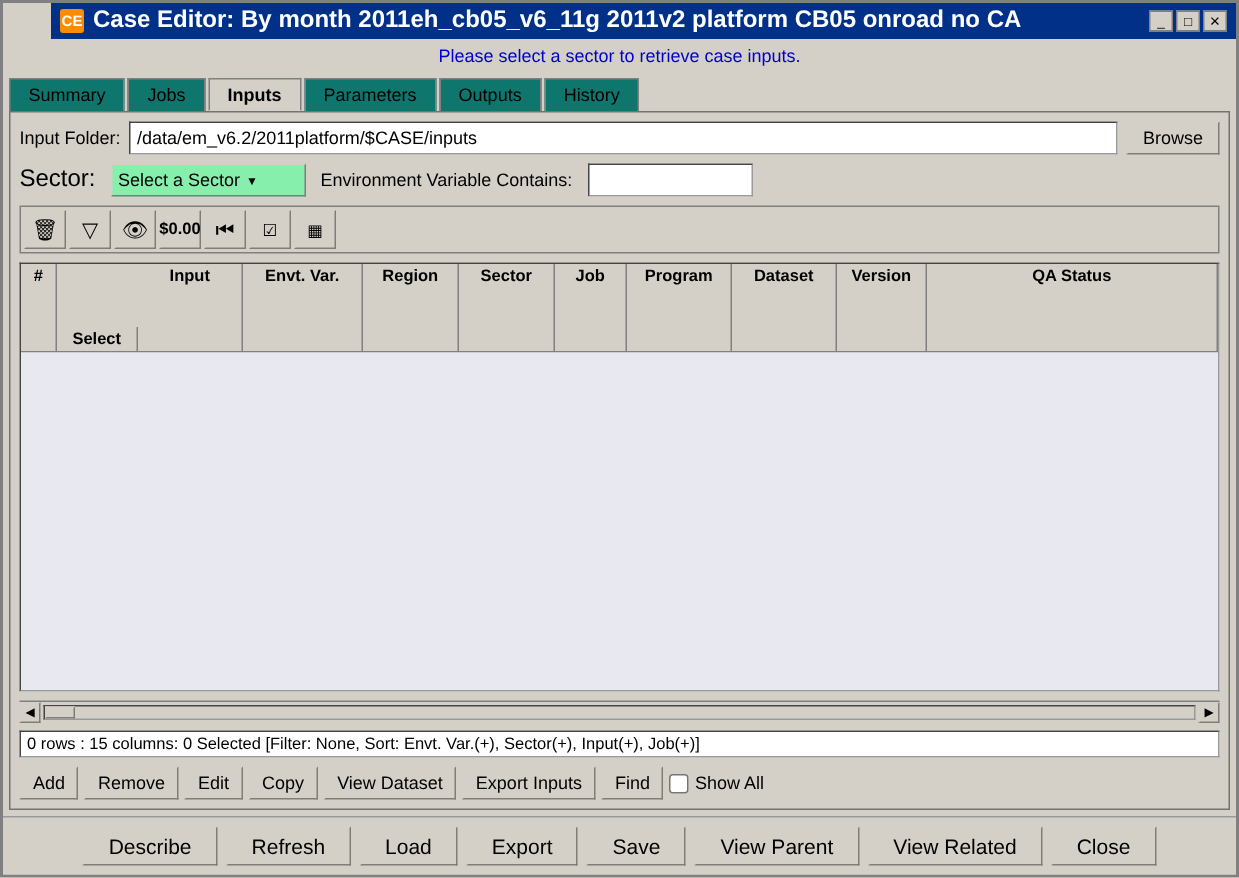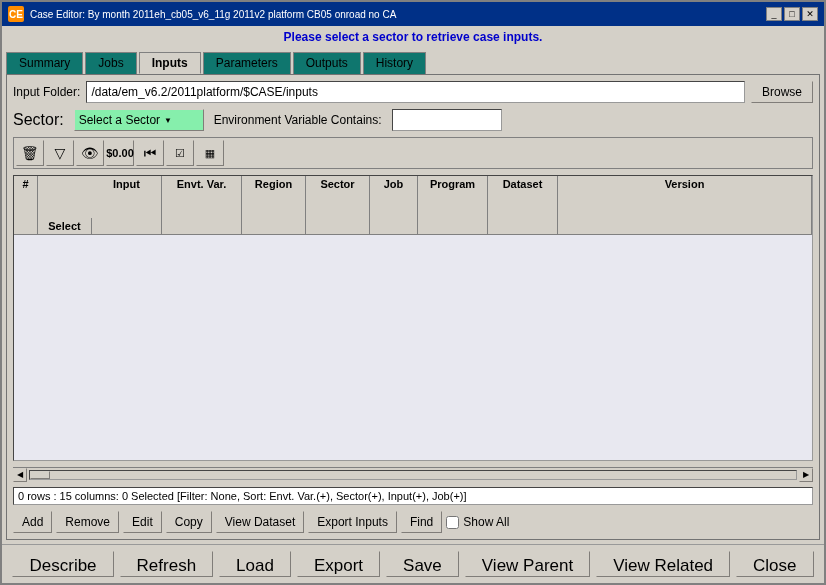--- a/index.html
+++ b/index.html
@@ -1,27 +1,27 @@
 <!DOCTYPE html>
 <html><head>
   <meta charset="utf-8">
   <style>
     * { box-sizing: border-box; margin: 0; padding: 0; }
     body { font-family: Arial, sans-serif; font-size: 12px; background: #d4d0c8; width: 826px; height: 585px; overflow: hidden; }
     
     .window { width: 826px; height: 585px; border: 2px solid #808080; background: #d4d0c8; display: flex; flex-direction: column; }
     
-    .title-bar { background: #003087; color: white; padding: 3px 6px; display: flex; align-items: center; justify-content: space-between; height: 24px; flex-shrink: 0; }
+    .title-bar { background: #003087; color: white; padding: 3px 6px; display: flex; align-items: center; justify-content: space-between; height: 24px; flex-shrink: 0; margin-left: 32px; }
     .title-bar-left { display: flex; align-items: center; gap: 6px; }
     .title-bar-icon { width: 16px; height: 16px; background: #ff8c00; border-radius: 2px; display: flex; align-items: center; justify-content: center; color: white; font-size: 10px; font-weight: bold; }
-    .title-bar-text { font-size: 10px; font-weight: normal; }
+    .title-bar-text { font-size: 16px; font-weight: bold; }
     .title-bar-buttons { display: flex; gap: 2px; }
     .title-btn { width: 16px; height: 14px; background: #d4d0c8; border: 1px solid #808080; display: flex; align-items: center; justify-content: center; font-size: 9px; cursor: pointer; color: #000; }
     
-    .alert-bar { background: #d4d0c8; color: #0000cc; text-align: center; padding: 4px; font-size: 12px; font-weight: bold; flex-shrink: 0; }
+    .alert-bar { background: #d4d0c8; color: #0000cc; text-align: center; padding: 4px; font-size: 12px; font-weight: normal; flex-shrink: 0; }
     
     .tabs-row { display: flex; padding: 4px 4px 0 4px; gap: 2px; flex-shrink: 0; }
     .tab { padding: 3px 12px; border: 1px solid #808080; background: #d4d0c8; cursor: pointer; font-size: 12px; border-bottom: none; position: relative; }
     .tab.active { background: #d4d0c8; border-bottom: 1px solid #d4d0c8; z-index: 1; font-weight: bold; }
     .tab:not(.active) { background: #0f766e; }
     
     .content-area { flex: 1; background: #d4d0c8; border: 1px solid #737373; margin: 0 4px 4px 4px; padding: 6px; display: flex; flex-direction: column; gap: 6px; overflow: hidden; }
     
     .input-folder-row { display: flex; align-items: center; gap: 6px; }
     .input-folder-label { font-size: 12px; white-space: nowrap; }
@@ -50,21 +50,21 @@
     .scroll-arrow { width: 14px; height: 14px; background: #d4d0c8; border: 1px outset #d4d0c8; display: flex; align-items: center; justify-content: center; font-size: 8px; cursor: pointer; }
     
     .status-bar { font-size: 11px; padding: 2px 4px; border: 1px inset #999; background: white; flex-shrink: 0; }
     
     .action-row { display: flex; align-items: center; gap: 4px; flex-shrink: 0; }
     .action-btn { padding: 2px 8px; height: 22px; border: 1px outset #d4d0c8; background: #d4d0c8; font-size: 12px; cursor: pointer; }
     .checkbox-item { display: flex; align-items: center; gap: 4px; }
     .checkbox-item input { margin: 0; }
     
     .bottom-bar { display: flex; justify-content: center; align-items: center; gap: 6px; padding: 6px; background: #d4d0c8; flex-shrink: 0; border-top: 1px solid #999; }
-    .bottom-btn { padding: 4px 16px; height: 26px; border: 1px outset #d4d0c8; background: #d4d0c8; font-size: 17px; cursor: pointer; }
+    .bottom-btn { padding: 4px 16px; height: 26px; border: 1px outset #d4d0c8; background: #d4d0c8; font-size: 14px; cursor: pointer; }
   </style>
 </head>
 <body>
 
 <div class="window">
 
   <div class="title-bar">
     <div class="title-bar-left">
       <div class="title-bar-icon">
         <span>CE</span>
@@ -138,20 +138,21 @@
         <div class="grid-col" style="width:24px;">#</div>
         <div class="grid-col" style="width:54px;margin-top:42px;">Select</div>
         <div class="grid-col" style="width:70px;">Input</div>
         <div class="grid-col" style="width:80px;">Envt. Var.</div>
         <div class="grid-col" style="width:64px;">Region</div>
         <div class="grid-col" style="width:64px;">Sector</div>
         <div class="grid-col" style="width:48px;">Job</div>
         <div class="grid-col" style="width:70px;text-align:center;">Program</div>
         <div class="grid-col" style="width:70px;">Dataset</div>
         <div class="grid-col" style="width:60px;">Version</div>
+        <div class="grid-col">QA Status</div>
       </div>
       <div class="grid-body"></div>
     </div>
 
     <div class="scrollbar-area">
       <div class="scroll-arrow">◀</div>
       <div class="scrollbar-track">
         <div class="scrollbar-thumb"></div>
       </div>
       <div class="scroll-arrow">▶</div>

